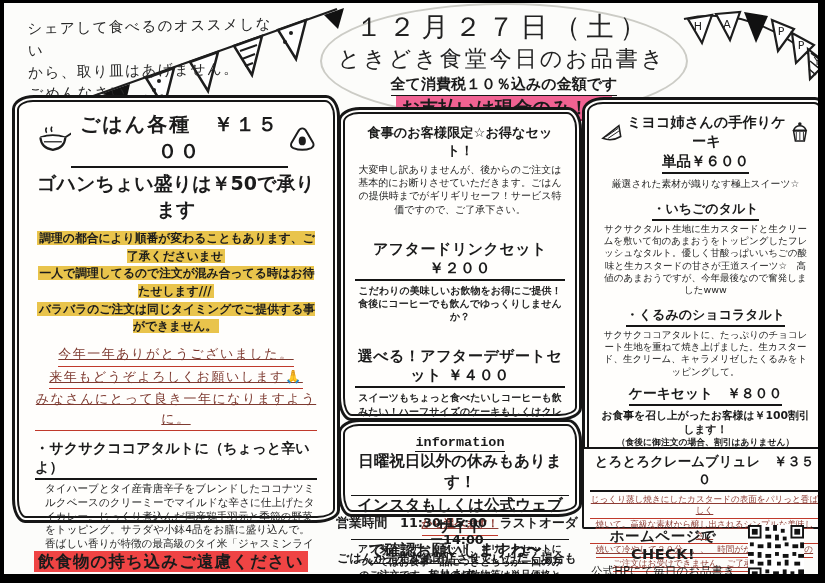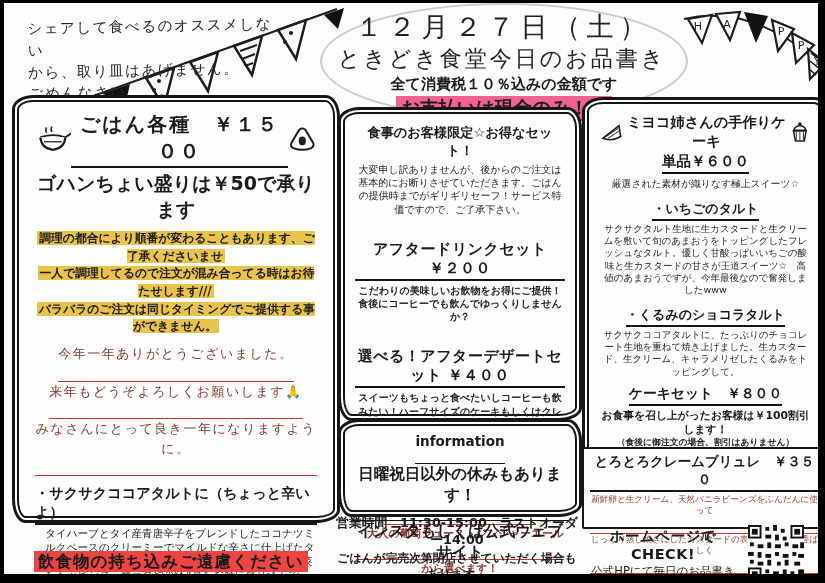--- a/index.html
+++ b/index.html
@@ -7,22 +7,22 @@
         border:solid #000;border-width:3px 7px 9px 4px;overflow:hidden;
         font-family:"DejaVu Sans","Liberation Sans",sans-serif;color:#1b1b1b;}
   .abs{position:absolute;}
   
   .frame{position:absolute;background:#fffefc;border:3.5px solid #161616;
          border-radius:22px 14px 24px 13px / 14px 22px 13px 24px;}
   .frame::before{content:"";position:absolute;inset:2px;border:2px solid #161616;
          border-radius:16px 10px 18px 9px / 10px 16px 9px 18px;pointer-events:none;}
   .frame-simple{position:absolute;background:#fffefc;border:2.5px solid #161616;border-radius:2px;}
   .u-black{border-bottom:2.5px solid #161616;padding-bottom:1px;display:inline-block;}
-  .u-thin{border-bottom:1.8px solid #161616;padding-bottom:14px;display:inline-block;}
-  .u-red{border-bottom:1.6px solid #c0392b;padding-bottom:17px;display:inline-block;}
+  .u-thin{border-bottom:1.8px solid #161616;padding-bottom:1px;display:inline-block;font-family:Liberation Mono, monospace;}
+  .u-red{border-bottom:1.6px solid #c0392b;padding-bottom:2px;display:inline-block;text-decoration:underline;}
   .hl-yellow{background:#e9c44c;padding:0 2px;}
   .hl-pink{background:#f06292;padding:1px 5px;border-bottom:2px solid #9c2c55;}
   .hl-green{background:#ef4444;padding:1px 4px;}
   .maroon{color:#8d3b33;}
   
   .top-note{left:24px;top:13px;width:245px;font-size:14.5px;line-height:1.5;letter-spacing:1.5px;
             color:#262626;transform:rotate(-1.2deg);}
   .title-oval{left:316px;top:0px;width:364px;height:112px;border:2px solid #ccccc6;border-radius:50%;}
   .title-date{left:330px;top:6px;width:340px;text-align:center;font-size:27px;letter-spacing:6px;color:#222;}
   .title-main{left:312px;top:41px;width:372px;text-align:center;font-size:22px;letter-spacing:3px;color:#222;}
@@ -263,21 +263,20 @@
       </div>
     </div>
   </div>
 
   <div class="frame-simple frame-brulee">
     <div class="b-content">
       <div class="b-title">
         <span class="u-black">とろとろクレームブリュレ　￥３５０</span>
       </div>
       <div class="b-desc maroon">
-        <div><span class="u-red">新鮮卵と生クリーム、天然バニラビーンズをふんだんに使って</span></div>
         <div><span class="u-red">じっくり蒸し焼きにしたカスタードの表面をパリっと香ばしく</span></div>
         <div><span class="u-red">焼いて。高級な素材から醸し出されるシンプルな美味しさ。</span></div>
         <div><span class="u-red">焼いて冷やして２０分、、、　時間がかかるので食後の</span></div>
         <div><span class="u-red">ご注文はお受けできません、ご了承ください。</span></div>
       </div>
     </div>
   </div>
 
   <div class="abs hp-block">
     <div class="hp-title">ホームページでCHECK!</div>

